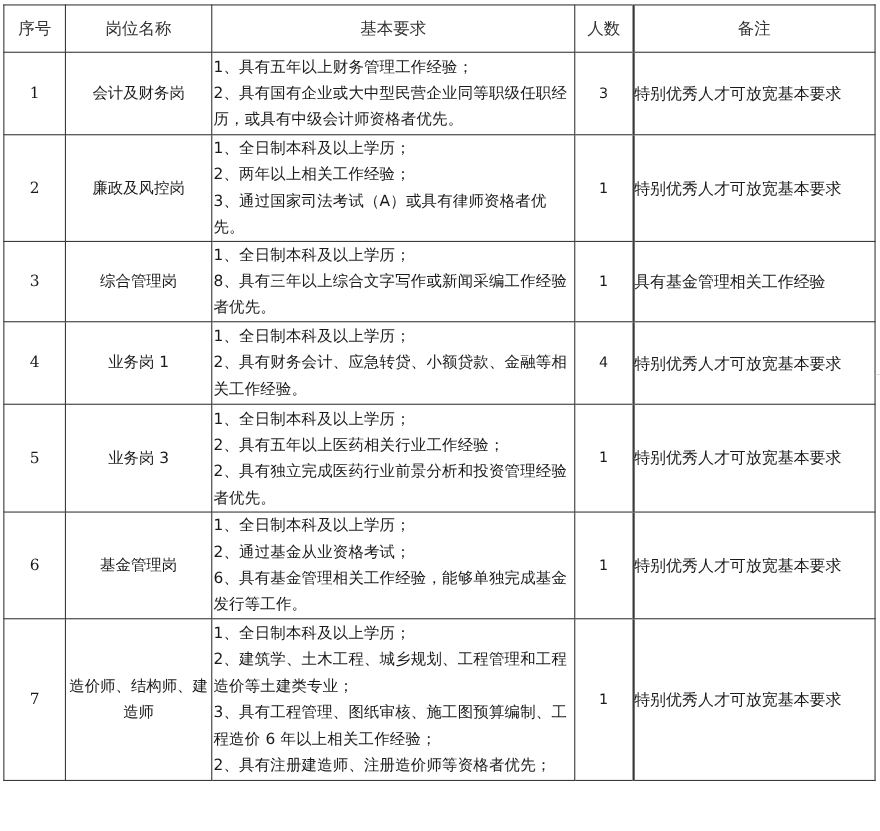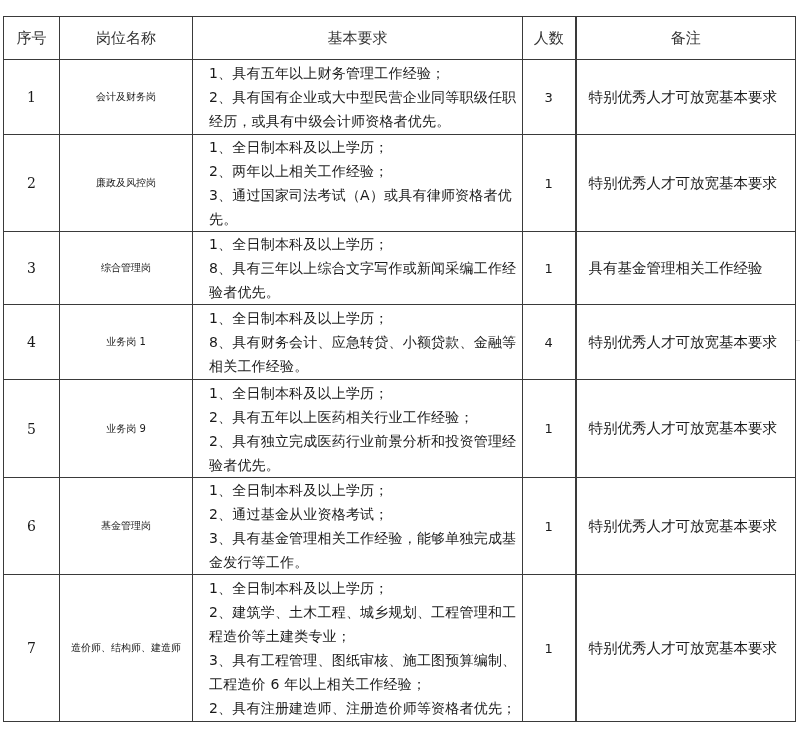--- a/index.html
+++ b/index.html
@@ -11,21 +11,21 @@
       width: 800px;
       height: 755px;
       position: relative;
       overflow: hidden;
       font-family: "DejaVu Sans", "Liberation Sans", sans-serif;
       color: #1a1a1a;
     }
     .table-wrap {
       position: absolute;
       left: 3px;
-      top: 16px;
+      top: 4px;
     }
     table {
       border-collapse: collapse;
       table-layout: fixed;
     }
     td, th {
       border: 1.5px solid #3a3a3a;
       padding: 0;
       font-weight: normal;
       vertical-align: middle;
@@ -37,43 +37,42 @@
       text-align: center;
       height: 42px;
     }
     td.num {
       font-family: "DejaVu Serif", "Liberation Serif", serif;
       text-align: center;
       font-size: 14px;
     }
     td.name {
       text-align: center;
-      font-size: 10px;
+      font-size: 14px;
       line-height: 24px;
     }
     td.req {
       font-size: 14px;
       line-height: 24px;
       padding-left: 1px;
       text-align: left;
       letter-spacing: 0.2px;
     }
     td.req .line {
       display: block;
       white-space: normal;
-      margin-left: 15px;
     }
     td.count {
       text-align: center;
       font-size: 13px;
     }
     td.note {
       font-size: 14.5px;
       text-align: left;
-      padding-left: 12px;
+      padding-left: 0;
       white-space: nowrap;
     }
     .col-left-border {
       border-left: 2.5px solid #3a3a3a;
     }
     .stray {
       position: absolute;
       left: 796px;
       top: 340px;
       width: 4px;
@@ -136,45 +135,45 @@
         </td>
         <td class="count">1</td>
         <td class="note col-left-border">具有基金管理相关工作经验</td>
       </tr>
 
       <tr style="height:75px">
         <td class="num">4</td>
         <td class="name">业务岗 1</td>
         <td class="req">
           <span class="line">1、全日制本科及以上学历；</span>
-          <span class="line">8、具有财务会计、应急转贷、小额贷款、金融等相关工作经验。</span>
+          <span class="line">2、具有财务会计、应急转贷、小额贷款、金融等相关工作经验。</span>
         </td>
         <td class="count">4</td>
         <td class="note col-left-border">特别优秀人才可放宽基本要求</td>
       </tr>
 
       <tr style="height:98px">
         <td class="num">5</td>
-        <td class="name">业务岗 9</td>
+        <td class="name">业务岗 3</td>
         <td class="req">
           <span class="line">1、全日制本科及以上学历；</span>
           <span class="line">2、具有五年以上医药相关行业工作经验；</span>
           <span class="line">2、具有独立完成医药行业前景分析和投资管理经验者优先。</span>
         </td>
         <td class="count">1</td>
         <td class="note col-left-border">特别优秀人才可放宽基本要求</td>
       </tr>
 
       <tr style="height:97px">
         <td class="num">6</td>
         <td class="name">基金管理岗</td>
         <td class="req">
           <span class="line">1、全日制本科及以上学历；</span>
           <span class="line">2、通过基金从业资格考试；</span>
-          <span class="line">3、具有基金管理相关工作经验，能够单独完成基金发行等工作。</span>
+          <span class="line">6、具有基金管理相关工作经验，能够单独完成基金发行等工作。</span>
         </td>
         <td class="count">1</td>
         <td class="note col-left-border">特别优秀人才可放宽基本要求</td>
       </tr>
 
       <tr style="height:147px">
         <td class="num">7</td>
         <td class="name">造价师、结构师、建造师</td>
         <td class="req">
           <span class="line">1、全日制本科及以上学历；</span>

